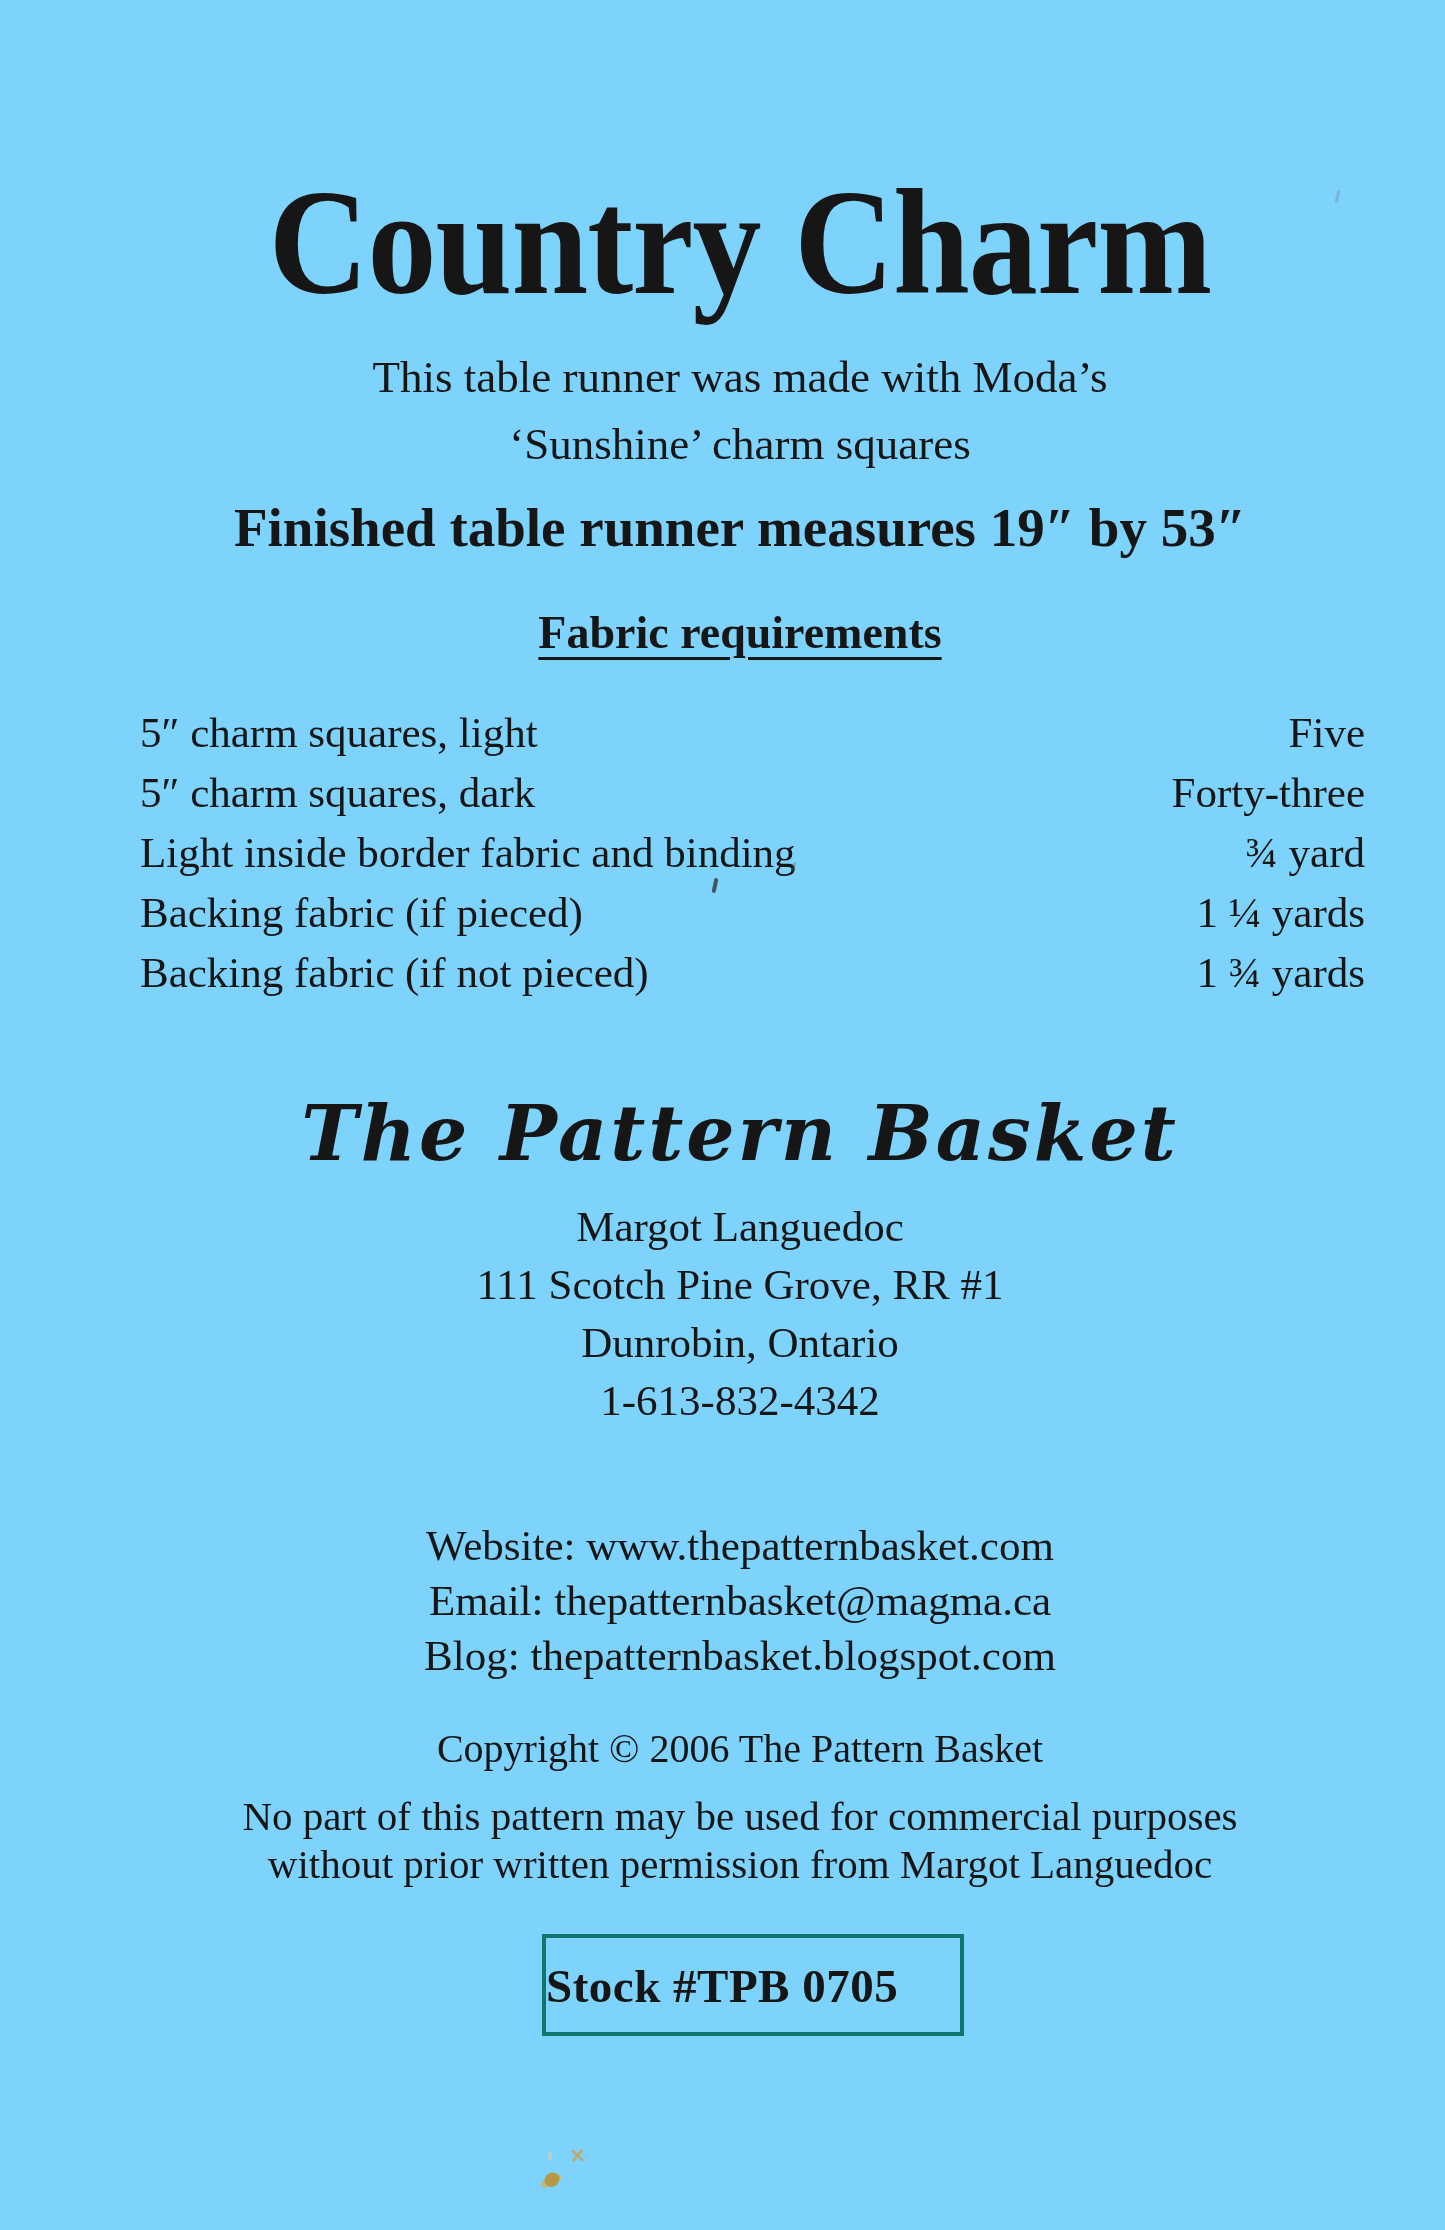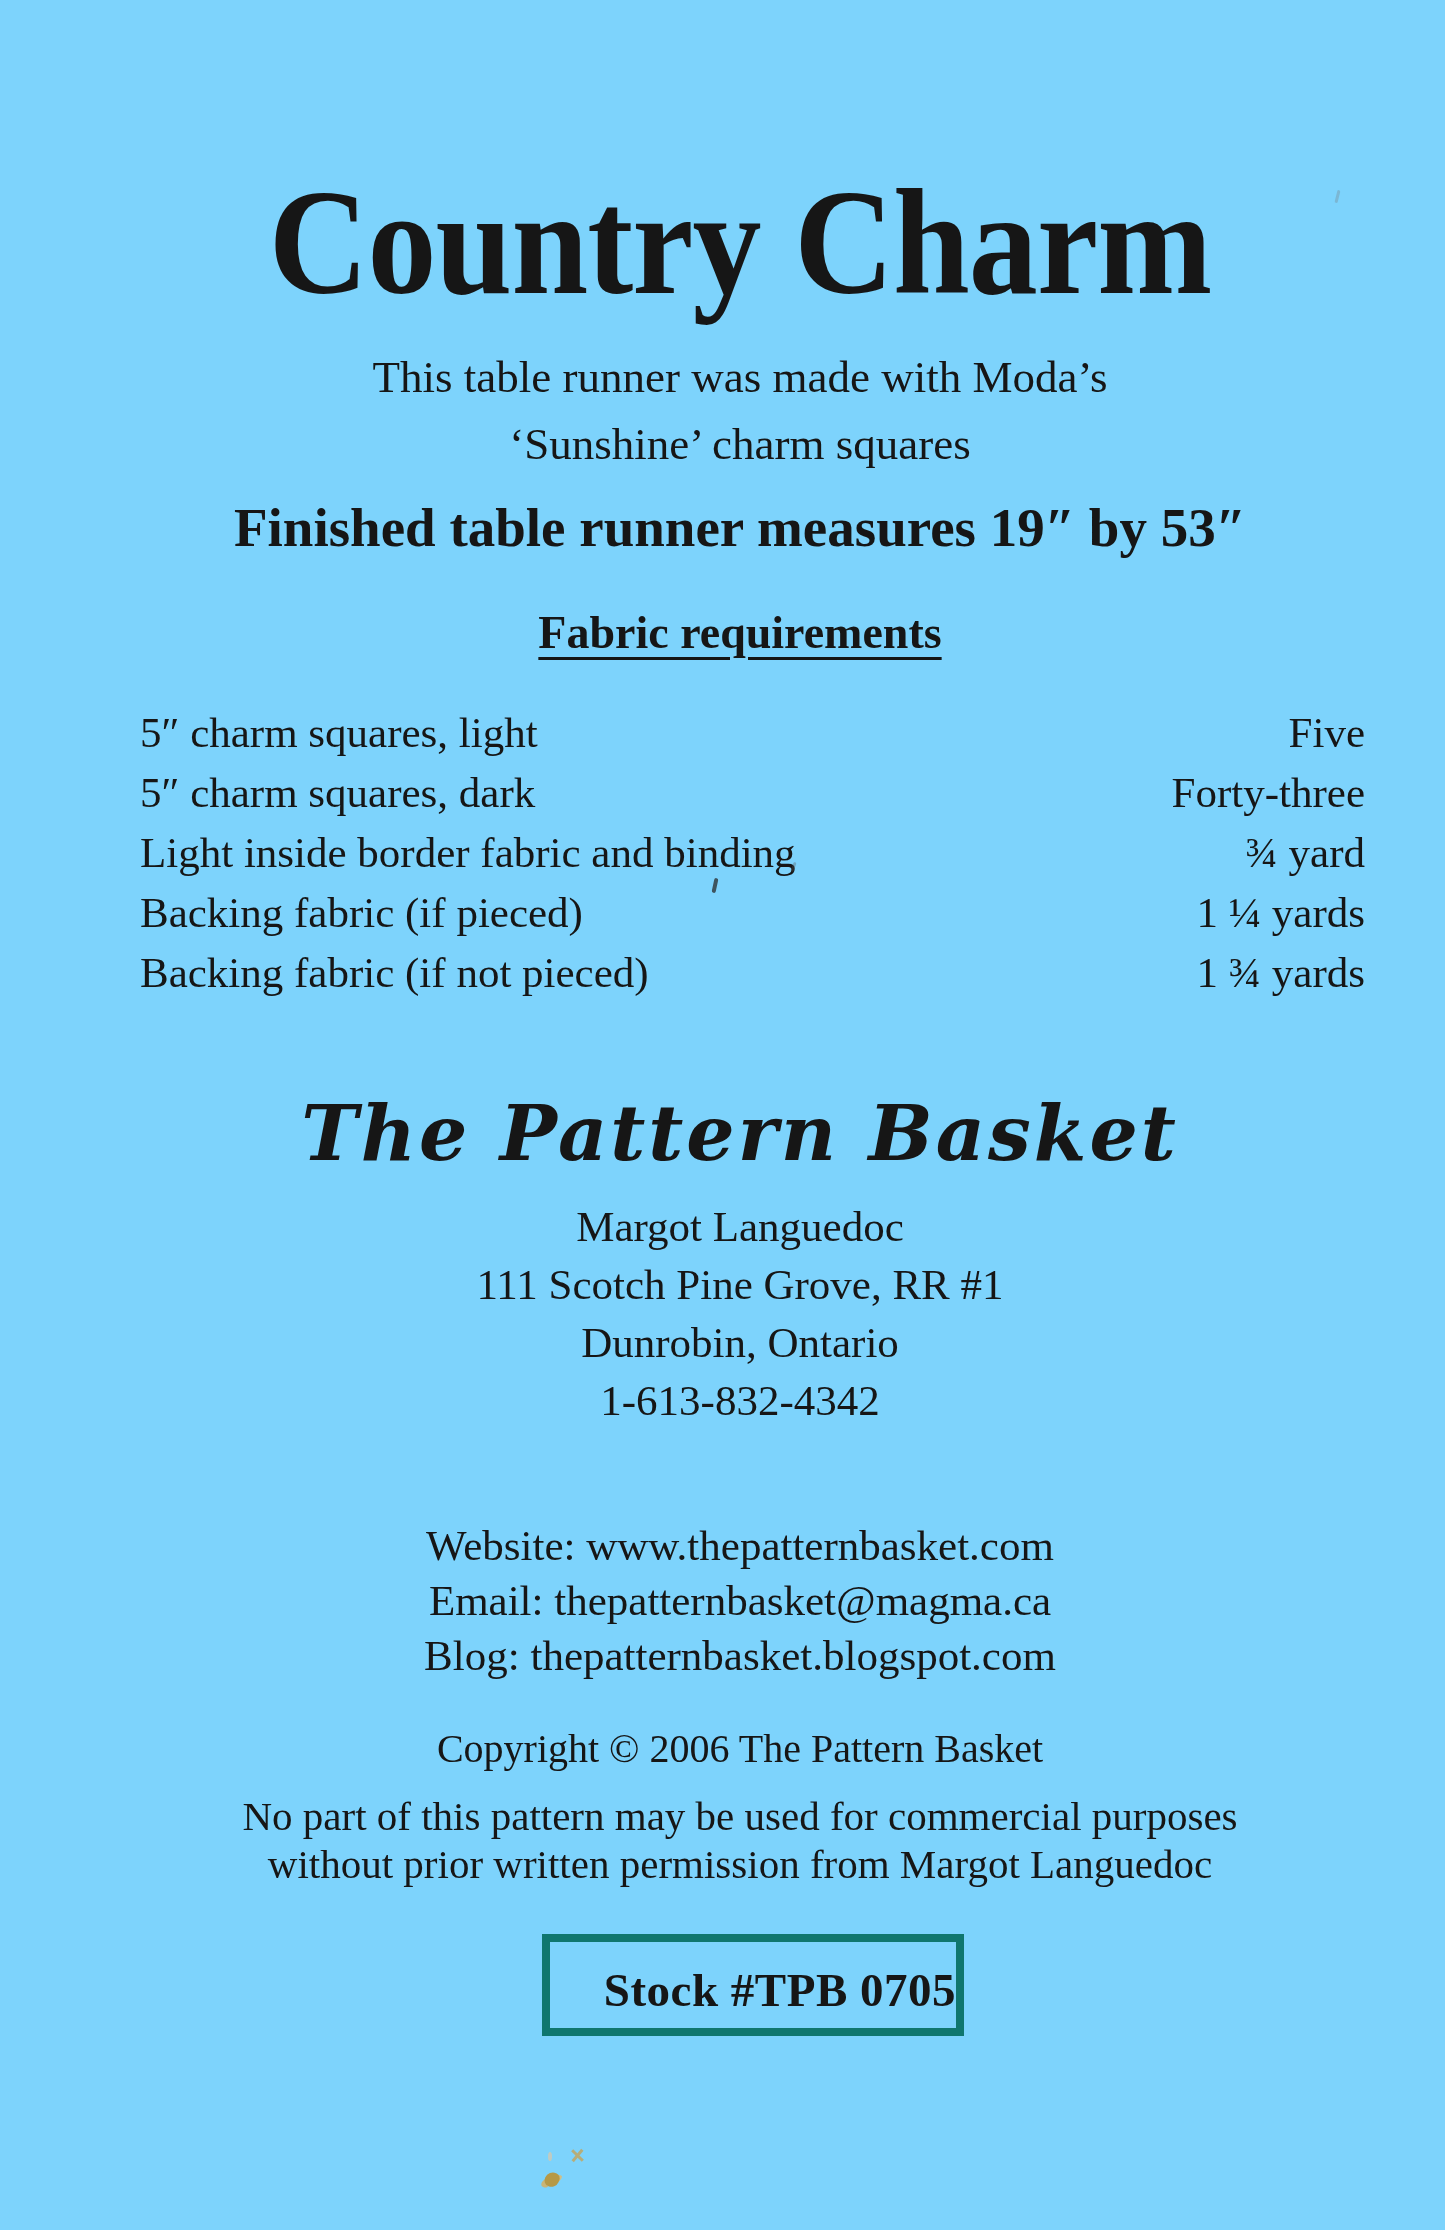--- a/index.html
+++ b/index.html
@@ -105,22 +105,22 @@
     line-height: 48px;
   }
   
   .stock-box {
     position: absolute;
     left: 542px;
     top: 1934px;
     width: 422px;
     height: 102px;
     box-sizing: border-box;
-    border: 8px solid #0f766e;
-    text-align: right;
+    border: 4px solid #0f766e;
+    text-align: left;
   }
   .stock-box .stock-text {
     font-size: 47px;
     font-weight: bold;
     line-height: 96px;
     letter-spacing: 0.5px;
   }
   
   .artifact {
     position: absolute;

